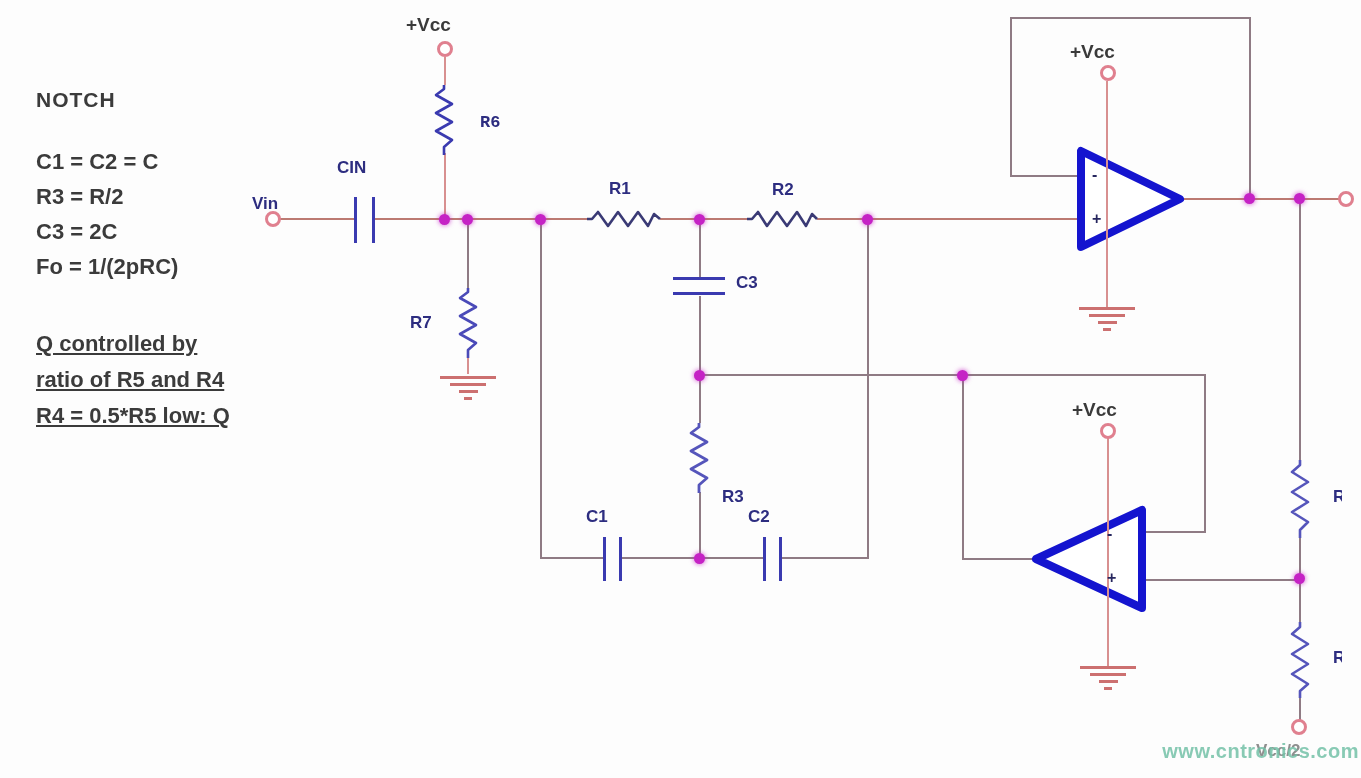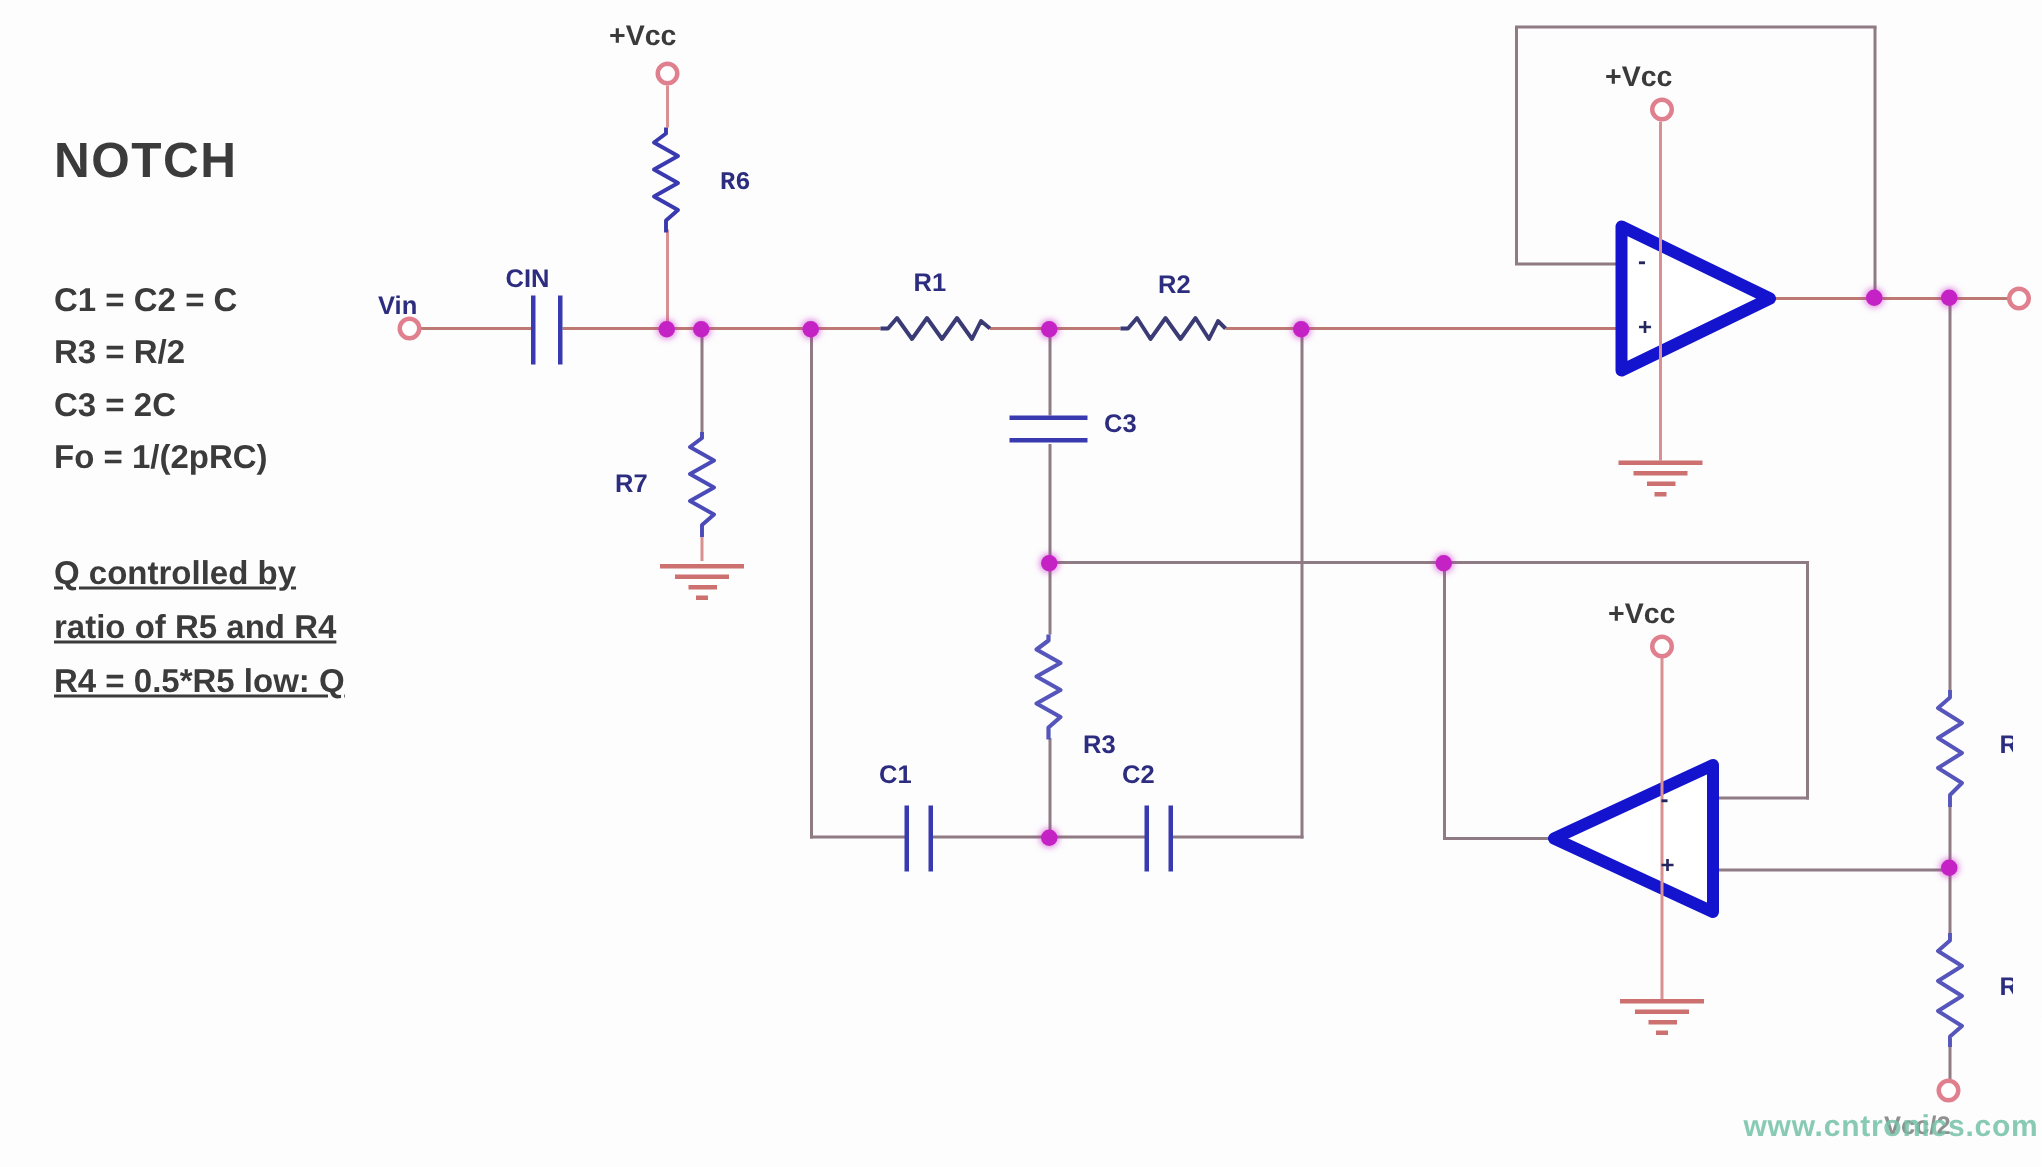--- a/index.html
+++ b/index.html
@@ -19,21 +19,21 @@
   .term{position:absolute;width:10px;height:10px;border:3px solid #e0808f;border-radius:50%;
         background:#fff;box-sizing:content-box;}
   
   .clab{position:absolute;font-weight:bold;font-size:17px;color:#2d2d80;white-space:nowrap;}
   .vcclab{position:absolute;font-weight:bold;font-size:19px;color:#3a3a3a;white-space:nowrap;}
   .graylab{position:absolute;font-weight:bold;font-size:17px;color:#8f8f8f;white-space:nowrap;}
   .pm{position:absolute;font-weight:bold;font-size:16px;color:#26265e;line-height:10px;}
   .clip{position:absolute;overflow:hidden;width:9px;height:24px;}
   
   .notes{position:absolute;left:36px;top:88px;color:#3b3b3b;}
-  .notes .title{font-weight:bold;font-size:33px;letter-spacing:1px;margin-bottom:56px;}
+  .notes .title{font-weight:bold;font-size:21px;letter-spacing:1px;margin-bottom:32px;}
   .notes .eq{font-weight:bold;font-size:22px;line-height:35px;}
   .notes .qblock{margin-top:42px;font-weight:bold;font-size:22px;line-height:36px;text-decoration:underline;}
   
   .gnd{position:absolute;width:60px;}
   .gnd i{display:block;margin:0 auto 4px auto;height:3px;background:#cc7070;}
   .g1{width:56px;} .g2{width:36px;} .g3{width:19px;} .g4{width:8px;}
   
   .wm{position:absolute;right:2px;top:740px;font-size:20px;font-weight:bold;
       color:#74c2a8;opacity:.85;letter-spacing:.5px;}
   svg{position:absolute;overflow:visible;}
@@ -178,21 +178,21 @@
   <div class="dot" style="left:1294px;top:573px;"></div>
 
   <div class="term" style="left:265px;top:211px;"></div>
   <div class="term" style="left:437px;top:41px;"></div>
   <div class="term" style="left:1100px;top:65px;"></div>
   <div class="term" style="left:1100px;top:423px;"></div>
   <div class="term" style="left:1338px;top:191px;"></div>
   <div class="term" style="left:1291px;top:719px;"></div>
 
   <div class="clab" style="left:252px;top:194px;">Vin</div>
-  <div class="clab" style="left:337px;top:176px;text-align:right;">CIN</div>
+  <div class="clab" style="left:337px;top:158px;text-align:right;">CIN</div>
   <div class="clab" style="left:480px;top:113px;font-family:Liberation Mono, monospace;">R6</div>
   <div class="clab" style="left:410px;top:313px;">R7</div>
   <div class="clab" style="left:609px;top:179px;">R1</div>
   <div class="clab" style="left:772px;top:180px;">R2</div>
   <div class="clab" style="left:736px;top:273px;">C3</div>
   <div class="clab" style="left:722px;top:447px;margin-top:40px;">R3</div>
   <div class="clab" style="left:586px;top:507px;">C1</div>
   <div class="clab" style="left:748px;top:507px;text-align:right;">C2</div>
 
   <div class="clip" style="left:1333px;top:487px;">

